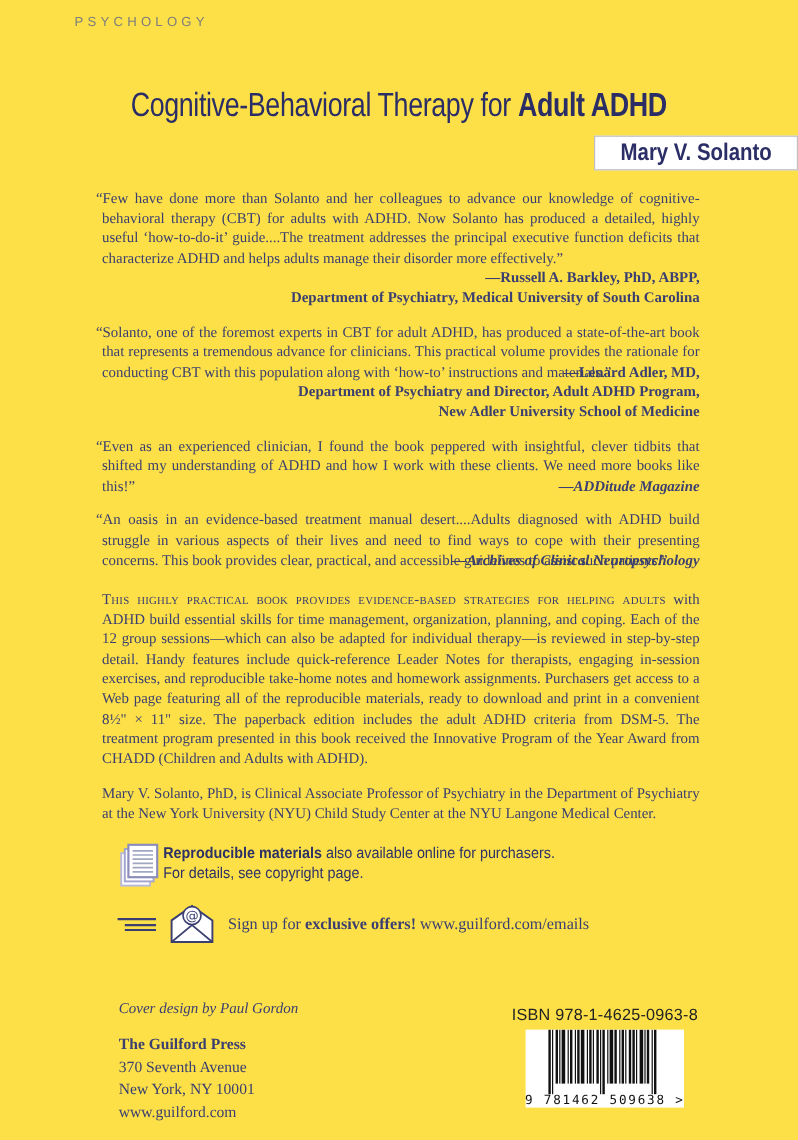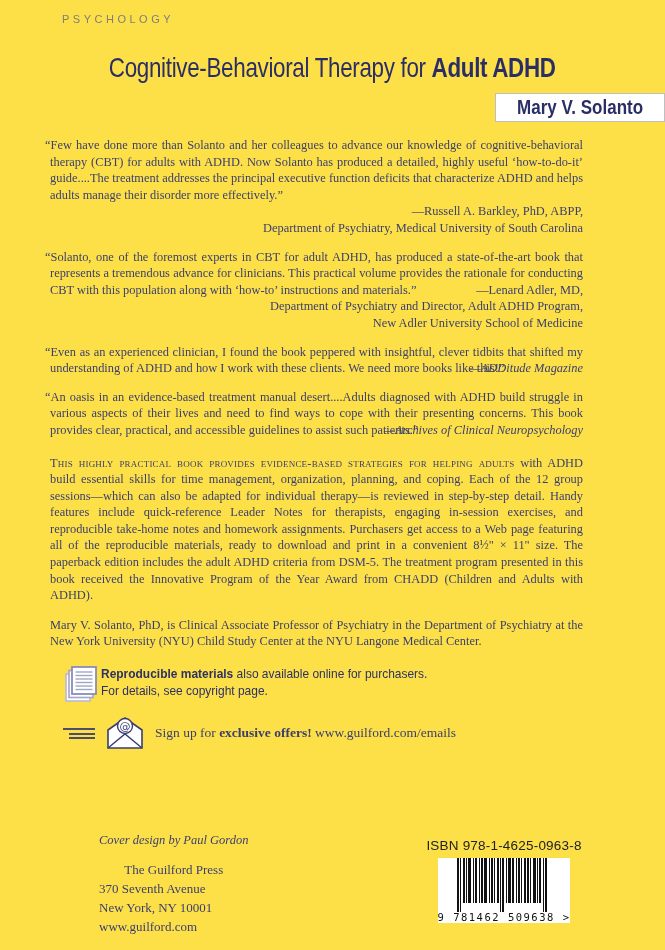--- a/index.html
+++ b/index.html
@@ -6,42 +6,42 @@
   .page{
     width:665px;height:950px;background:#fde047;position:relative;
     margin:0 auto;overflow:hidden;
     font-family:"Liberation Serif", serif;
   }
   .category{
     position:absolute;top:13px;left:62px;
     font-family:"Liberation Sans", sans-serif;
     font-size:11px;letter-spacing:3.5px;color:#7d7d7d;
   }
-  .title-row{padding-top:52px;text-align:center;width:100%;}
+  .title-row{padding-top:72px;text-align:center;width:100%;}
   .title-inner{
     display:inline-block;transform:scaleX(0.80);transform-origin:center;
     font-family:"Liberation Sans", sans-serif;font-size:28px;
     color:#2b2e66;white-space:nowrap;letter-spacing:-0.4px;
   }
   .title-inner .bold{font-weight:bold;}
   .author-row{text-align:right;margin-top:9px;}
   .author-box{display:inline-block;border:1px solid #bfbfbf;padding:2px 10px;background:#fff;}
   .author-name{
     display:inline-block;transform:scaleX(0.85);transform-origin:center;
     font-family:"Liberation Sans", sans-serif;font-weight:bold;
     font-size:20px;color:#2b2e66;white-space:nowrap;
   }
-  .content{padding:15px 82px 0 50px;}
+  .content{padding:15px 82px 0 85px;}
   .quote-block{margin-bottom:12px;}
   .quote{
     margin:0;font-size:12.4px;line-height:16.6px;color:#3a3e70;
     text-align:justify;text-indent:-5px;
   }
   .attr{
-    font-weight:normal;text-align:right;color:#3a3e70;
+    font-weight:bold;text-align:right;color:#3a3e70;
     font-size:12.4px;line-height:16.6px;
   }
   .attr.pull{margin-top:-16.6px;}
   .attr .it{font-style:italic;}
   .desc{
     margin:16px 0 13px;font-size:12.4px;line-height:16.6px;
     color:#3a3e70;text-align:justify;
   }
   .lead{font-variant:small-caps;letter-spacing:0.2px;}
   .bio{margin:0 0 15px;font-size:12.4px;line-height:16.6px;color:#3a3e70;text-align:justify;}
@@ -54,21 +54,21 @@
   }
   .repro-text .bold{font-weight:bold;}
 
   .signup-row{display:flex;align-items:center;gap:9px;margin-left:11px;}
   .signup-text{font-size:13.5px;color:#3a3e70;white-space:nowrap;}
   .signup-text .bold{font-weight:bold;}
 
   .footer-left{position:absolute;left:99px;top:833px;}
   .cover-design{font-style:italic;font-size:12.5px;color:#3a3e70;}
   .publisher{margin-top:12px;font-size:13px;line-height:19px;color:#3a3e70;}
-  .pub-name{font-weight:normal;text-align:center;}
+  .pub-name{font-weight:bold;}
 
   .isbn-block{position:absolute;left:415px;top:838px;width:178px;text-align:center;}
   .isbn-label{
     font-family:"Liberation Sans", sans-serif;font-size:13.5px;color:#222;
     white-space:nowrap;letter-spacing:0.2px;
   }
   .barcode{margin-top:5px;display:inline-block;background:#fff;}
   .bars{display:block;margin:0 auto;}
   .barcode-digits{
     font-family:"DejaVu Sans Mono", monospace;font-size:10.5px;color:#111;

